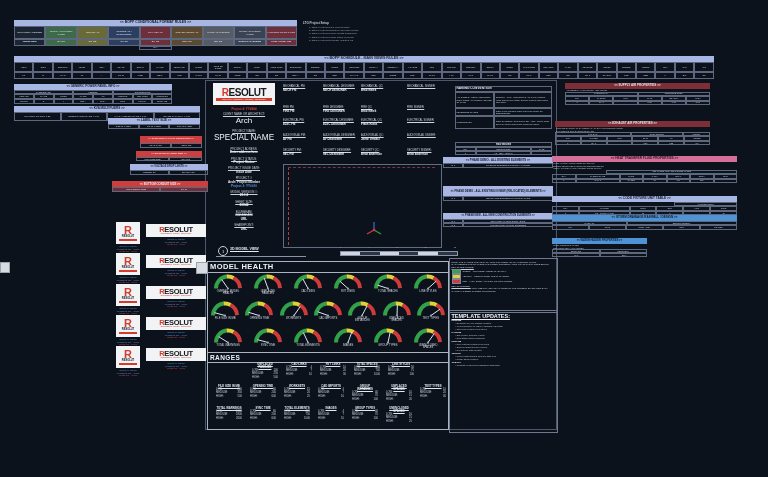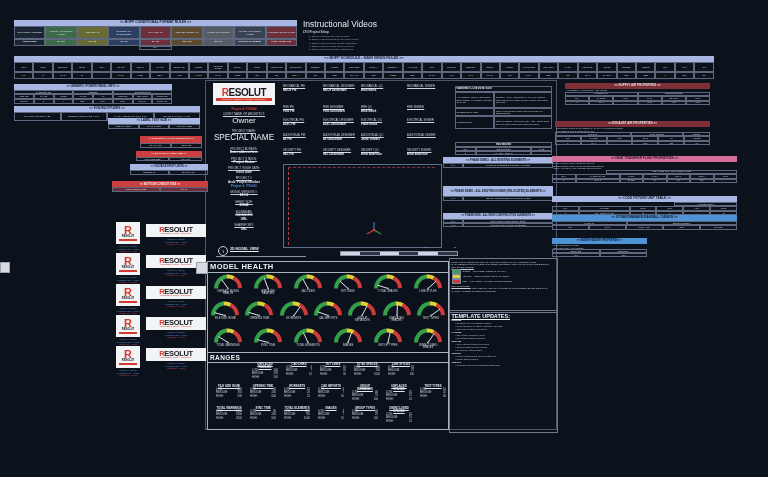--- a/index.html
+++ b/index.html
@@ -44,41 +44,40 @@
   .vp-dash-l{position:absolute;left:4px;top:2px;bottom:2px;border-left:1px dashed #b34040;}
   .vp-dash-t{position:absolute;left:4px;right:6px;top:2px;border-top:1px dashed #7a3540;}
   .artifact{position:absolute;background:#d8dce2;border:0.5px solid #9aa2ae;}
 </style>
 </head>
 <body>
 
 <div class="canvas" id="canvas">
 
   <div class="abs" style="left:303px;top:20px;width:200px;">
-    <div style="font-size:8.5px;color:#e8ecf2;line-height:1.1;">Instructional Videos</div>
     <div style="font-size:3px;color:#c3cbd9;font-weight:bold;margin-top:1px;">LTG Project Setup</div>
     <div id="video-links" style="margin-top:0.5px;padding-left:6px;">
         <div style="font-size: 2.5px; color: rgb(154, 166, 186); line-height: 1.35; white-space: nowrap; overflow: hidden;">1.  https://youtu.be/LTG-project-setup</div>
         <div style="font-size: 2.5px; color: rgb(154, 166, 186); line-height: 1.35; white-space: nowrap; overflow: hidden;">2.  https://youtu.be/schedule-and-sheet-setup</div>
         <div style="font-size: 2.5px; color: rgb(154, 166, 186); line-height: 1.35; white-space: nowrap; overflow: hidden;">3.  https://youtu.be/model-health-dashboard</div>
         <div style="font-size: 2.5px; color: rgb(154, 166, 186); line-height: 1.35; white-space: nowrap; overflow: hidden;">4.  https://youtu.be/phase-filters-overview</div>
         <div style="font-size: 2.5px; color: rgb(154, 166, 186); line-height: 1.35; white-space: nowrap; overflow: hidden;">5.  https://youtu.be/template-updates-log</div>
       </div>
   </div>
 
   <div class="abs" style="left:205px;top:80px;width:350px;height:348px;border:1px solid #4d586c;"></div>
 
   <div class="col-stack" style="left:206px;top:83px;width:76px;">
     <div class="logo-white" style="width:62px;height:22px;">
       <div style="font-size:10px;font-weight:bold;color:#16181c;letter-spacing:-0.5px;line-height:1;"><span style="color:#d43a2e;">R</span><span id="logo-rest">ESOLUT</span></div>
       <div style="width:56px;height:3px;background:#d43a2e;color:#fff;font-size:1.6px;line-height:3px;text-align:center;overflow:hidden;">MECHANICAL - ELECTRICAL - PLUMBING - TECHNOLOGY</div>
     </div>
     <div style="font-size:3px;font-weight:bold;color:#d04545;margin-top:1.5px;">Project #:  YY####</div>
     <div class="fld-label">CLIENT NAME OR ARCHITECT:</div>
-    <div style="font-size:8px;color:#eef2f8;line-height:1.15;">Owner</div>
+    <div style="font-size:8px;color:#eef2f8;line-height:1.15;">Arch</div>
     <div class="fld-label" style="margin-top:4px;">PROJECT NAME:</div>
     <div style="font-size:8.2px;color:#eef2f8;line-height:1.1;white-space:nowrap;">SPECIAL NAME</div>
     <div id="proj-fields" style="width:100%;margin-top:3px;">
         <div class="fld-label">PROJECT ADRESS:</div>
         <div class="fld-line">Enter address here</div>
         <div class="fld-label">PROJECT STATUS:</div>
         <div class="fld-line">Project Status</div>
         <div class="fld-label">PROJECT ISSUE DATE:</div>
         <div class="fld-line">Issue Date</div>
         <div class="fld-label">PROJECT #:</div>

